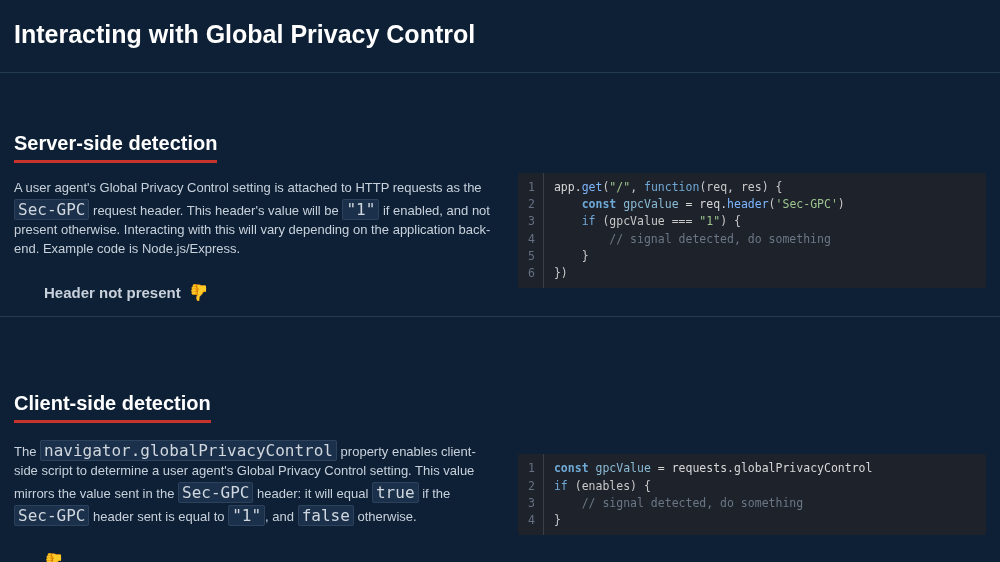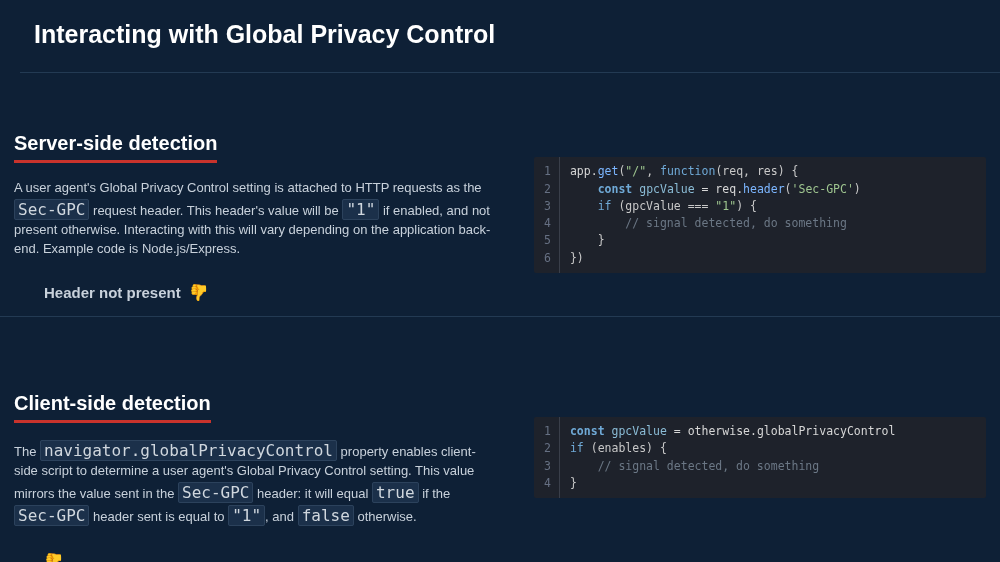--- a/index.html
+++ b/index.html
@@ -12,27 +12,27 @@
     overflow: hidden;
     font-size: 13px;
     line-height: 1.45;
   }
   .page-title {
     color: #ffffff;
     font-size: 25px;
     font-weight: 600;
     padding: 16px 14px 20px 14px;
     border-bottom: 1px solid #233a53;
-    margin-left: 20px;
   }
   .section {
     display: flex;
     padding: 56px 14px 12px 14px;
-    gap: 40px;
+    gap: 24px;
     border-bottom: 1px solid #233a53;
+    align-items: center;
   }
   .col-left { flex: 0 0 480px; }
   .col-right { flex: 1; padding-top: 28px; }
   .sec-heading {
     font-size: 20px;
     font-weight: 600;
     color: #ffffff;
     display: inline-block;
     border-bottom: 3px solid #c8332c;
     padding-bottom: 2px;
@@ -130,16 +130,16 @@
     </div>
   </div>
   <div class="col-right">
     <div class="codeblock">
       <div class="gutter">
         <div>1</div>
         <div>2</div>
         <div>3</div>
         <div>4</div>
       </div>
-      <div class="codebody"><div><span class="tok-const">const</span><span> </span><span class="tok-var">gpcValue</span><span class="tok-obj"> = otherwise.globalPrivacyControl</span></div><div><span class="tok-kw">if</span><span class="tok-punc"> (enables) {</span></div><div><span class="tok-comment">    // signal detected, do something</span></div><div><span class="tok-punc">}</span></div></div>
+      <div class="codebody"><div><span class="tok-const">const</span><span> </span><span class="tok-var">gpcValue</span><span class="tok-obj"> = requests.globalPrivacyControl</span></div><div><span class="tok-kw">if</span><span class="tok-punc"> (enables) {</span></div><div><span class="tok-comment">    // signal detected, do something</span></div><div><span class="tok-punc">}</span></div></div>
     </div>
   </div>
 </div>
 
 </body></html>

